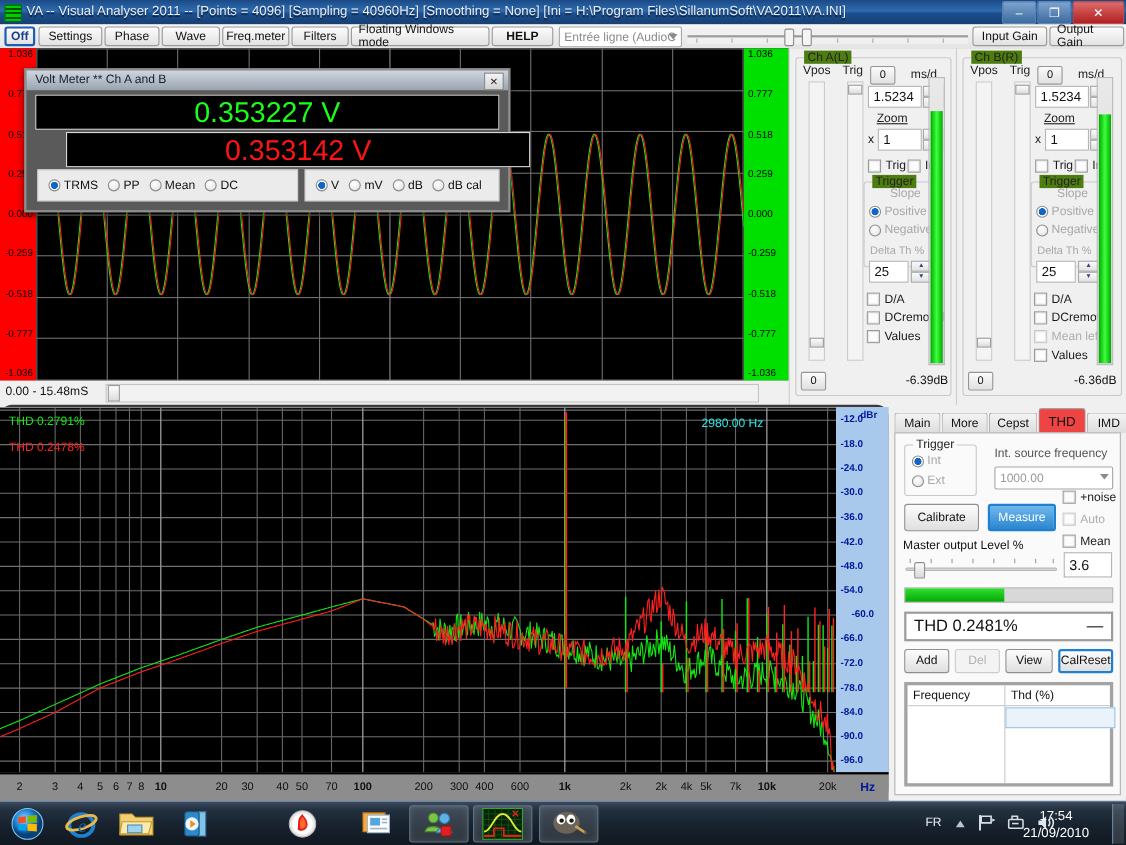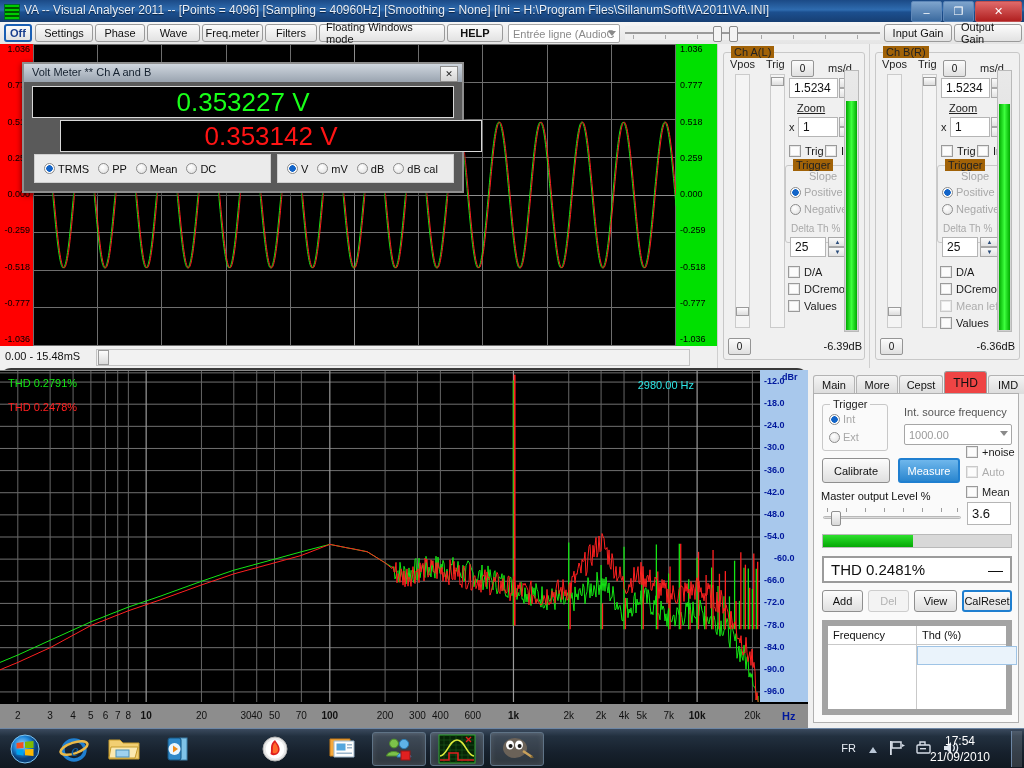--- a/index.html
+++ b/index.html
@@ -85,21 +85,21 @@
   .dot{width:11px;height:11px;border-radius:50%;border:1px solid #8c8c8c;
     background:radial-gradient(circle at 40% 35%,#fff,#dedede);box-sizing:border-box;}
   .dot.on{background:radial-gradient(circle at 50% 50%,#1264c8 0 3px,#fff 3.5px 5px,#dcdcdc 100%);}
 
   
   .chpanel{position:absolute;top:44px;height:324px;background:#f0f0f0;
     border-left:1px solid #cfcfcf;}
   #chA{left:717px;width:152px;}
   #chB{left:869px;width:155px;}
   .fs{position:absolute;border:1px solid #c8c8c8;border-radius:3px;box-sizing:border-box;}
-  .fs-lg{position:absolute;top:-7px;left:7px;background:#a16207;padding:0 3px;font-size:11px;color:#222;}
+  .fs-lg{position:absolute;top:-7px;left:7px;background:#4d7c0f;padding:0 3px;font-size:11px;color:#222;}
   .vlab{position:absolute;font-size:11px;color:#222;}
   .vsl{position:absolute;width:13px;background:#f4f4f4;border:1px solid #cbcbcb;}
   .vsl .vth{position:absolute;left:0px;width:11px;height:7px;
     background:linear-gradient(to bottom,#fdfdfd,#dcdcdc);border:1px solid #9b9b9b;}
   .zbtn{position:absolute;width:21px;height:15px;border:1px solid #959595;border-radius:2px;
     background:linear-gradient(to bottom,#fbfbfb,#e0e0e0);font-size:10px;color:#111;
     display:flex;align-items:center;justify-content:center;}
   .num{position:absolute;height:20px;border:1px solid #b5b5b5;background:#fff;
     font-size:12px;color:#111;display:flex;align-items:center;padding-left:4px;box-sizing:border-box;}
   .spin{position:absolute;width:19px;height:20px;}
@@ -149,21 +149,21 @@
   .lvslider .trk{position:absolute;left:0;top:6px;width:100%;height:3px;
     background:#dcdcdc;border:1px solid #b8b8b8;border-radius:2px;box-sizing:border-box;}
   .lvslider .thb{position:absolute;top:1px;width:8px;height:13px;
     background:linear-gradient(to bottom,#fcfcfc,#d8d8d8);border:1px solid #8f8f8f;border-radius:2px;}
   .lvslider .tick{position:absolute;top:-2px;width:1px;height:4px;background:#9c9c9c;}
   .pbar{position:absolute;border:1px solid #b9b9b9;background:#d8d8d8;box-sizing:border-box;}
   .pbar .pf{position:absolute;left:0;top:0;height:100%;
     background:linear-gradient(to bottom,#2de02d,#06a806);}
   .readout{position:absolute;border:2px solid #9b9b9b;background:#fff;box-sizing:border-box;
     display:flex;align-items:center;font-size:15px;color:#111;padding:0 7px;justify-content:space-between;}
-  .tbl{position:absolute;border:6px solid #a3a3a3;background:#fff;box-sizing:border-box;}
+  .tbl{position:absolute;border:3px solid #a3a3a3;background:#fff;box-sizing:border-box;}
   .tbl .hdr{position:absolute;left:0;top:0;width:100%;height:19px;border-bottom:1px solid #c9c9c9;box-sizing:border-box;}
   .tbl .hc{position:absolute;top:3px;font-size:11px;color:#111;}
   .tbl .vdiv{position:absolute;top:0;width:1px;height:100%;background:#c9c9c9;}
   .tbl .cellsel{position:absolute;border:1px solid #9fc4e6;background:#eaf3fb;box-sizing:border-box;}
 
   
   #taskbar{position:absolute;left:0;top:728px;width:1024px;height:40px;
     background:linear-gradient(to bottom,#3b4a5e 0%,#22303f 18%,#16202c 60%,#101820 100%);
     border-top:1px solid #6d86a4;}
   .tbitem{position:absolute;top:3px;height:34px;display:flex;align-items:center;justify-content:center;}
@@ -581,21 +581,21 @@
       <div class="dbt" style="left:782px;top:6px;font-size:11px;">Hz</div>
     <div class="ft" style="left:17.797540503443248px;">2</div>
         <div class="ft" style="left:50.136730418578914px;">3</div>
         <div class="ft" style="left:73.08175081652678px;">4</div>
         <div class="ft" style="left:90.87929131997002px;">5</div>
         <div class="ft" style="left:105.42094073166244px;">6</div>
         <div class="ft" style="left:117.7157301248625px;">7</div>
         <div class="ft" style="left:128.3659611296103px;">8</div>
         <div class="ft b" style="left:146.16350163305356px;">10</div>
         <div class="ft" style="left:201.44771194613708px;">20</div>
-        <div class="ft" style="left:246px;">30</div>
+        <div class="ft" style="left:225px;">30</div>
         <div class="ft" style="left:256.7319222592206px;">40</div>
         <div class="ft" style="left:274.5294627626638px;">50</div>
         <div class="ft" style="left:301.3659015675563px;">70</div>
         <div class="ft b" style="left:329.8136730757473px;">100</div>
         <div class="ft" style="left:385.09788338883084px;">200</div>
         <div class="ft" style="left:417.43707330396654px;">300</div>
         <div class="ft" style="left:440.3820937019144px;">400</div>
         <div class="ft" style="left:472.72128361705006px;">600</div>
         <div class="ft b" style="left:513.4638445184412px;">1k</div>
         <div class="ft" style="left:568.7480548315247px;">2k</div>

